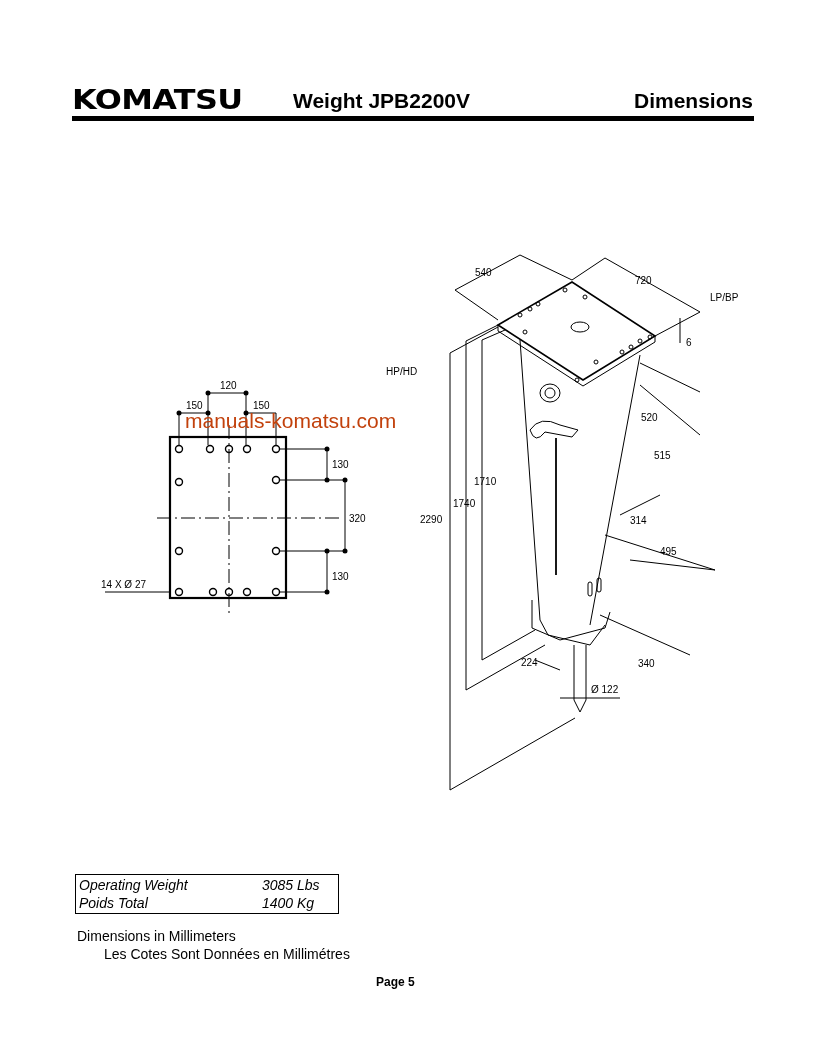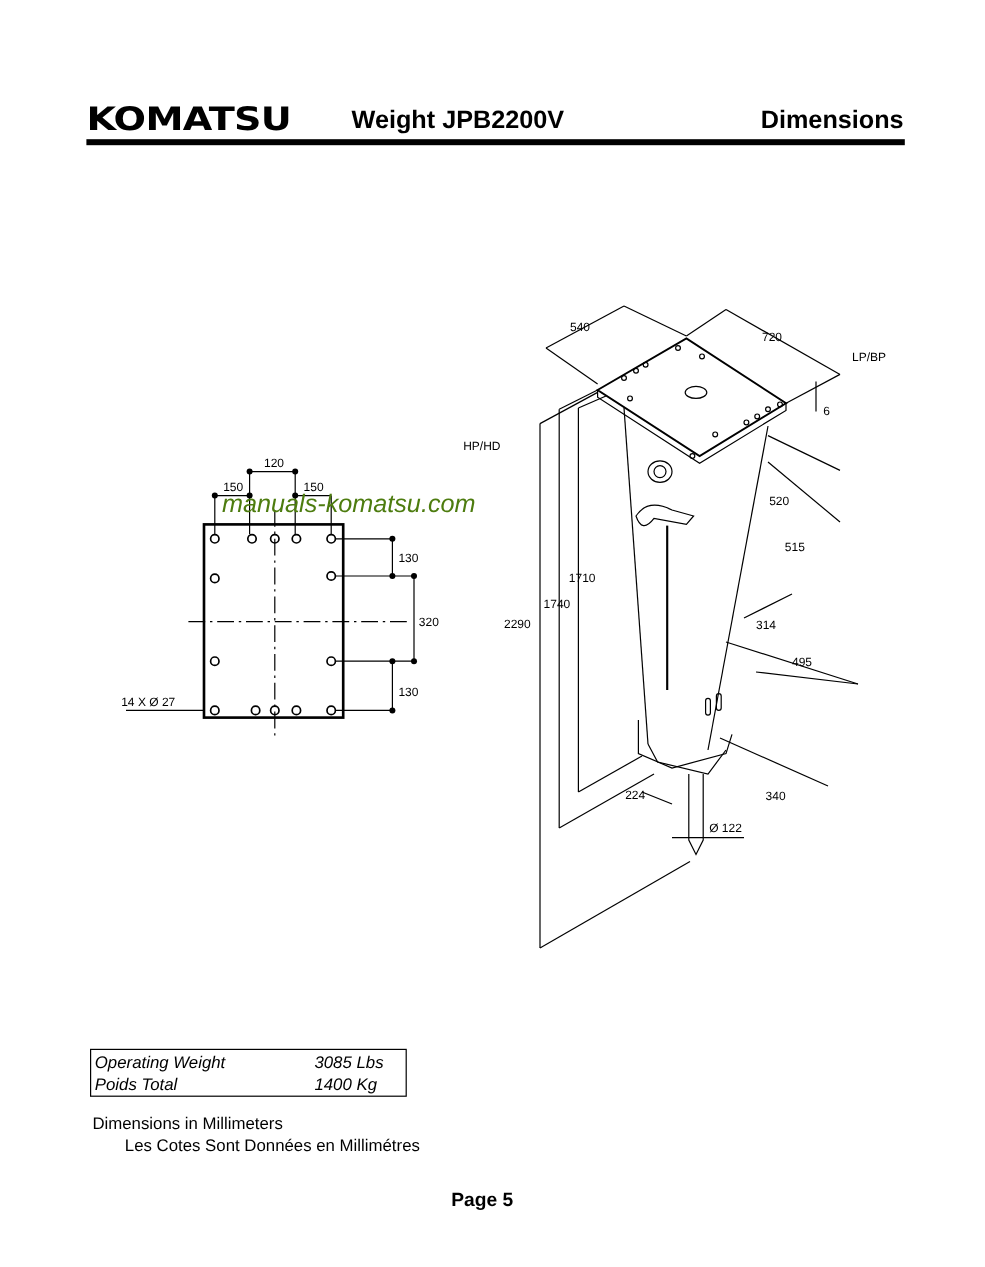--- a/index.html
+++ b/index.html
@@ -1,29 +1,29 @@
 <!DOCTYPE html>
 <html><head>
   <meta charset="utf-8">
   <style>
     html, body { margin:0; padding:0; background:#ffffff; }
     body { width:821px; height:1056px; position:relative; overflow:hidden; font-family:"Liberation Sans", sans-serif; color:#000; }
     .logo { position:absolute; left:72px; top:86px; font-family:"DejaVu Sans", sans-serif; font-weight:900; font-size:27px; letter-spacing:-0.5px; transform:scaleX(1.18); transform-origin:left top; line-height:1; }
     .model { position:absolute; left:293px; top:90px; font-size:21px; font-weight:bold; line-height:1; }
     .section { position:absolute; right:68px; top:90px; font-size:21px; font-weight:bold; line-height:1; }
     .rule { position:absolute; left:72px; top:116px; width:682px; height:5px; background:#000; }
-    .watermark { position:absolute; left:185px; top:410px; font-size:21px; color:#4d7c0f; line-height:1;font-style:italic; }
+    .watermark { position:absolute; left:185px; top:410px; font-size:21px; color:#c2410c; line-height:1; }
     svg.drawing { position:absolute; left:0; top:0; }
     .dimtxt { font-family:"Liberation Sans", sans-serif; font-size:10px; fill:#000; }
     .wtable { position:absolute; left:75px; top:874px; width:264px; height:40px; border:1px solid #000; box-sizing:border-box; font-size:14px;font-style:italic; }
     .wrow { position:absolute; left:3px; right:3px; height:18px; line-height:18px; }
     .wrow .k { position:absolute; left:0; }
     .wrow .v { position:absolute; left:183px; }
     .note { position:absolute; left:77px; font-size:14px; line-height:1; }
-    .page { position:absolute; left:376px; top:976px; font-size:16px; font-weight:bold; line-height:1;margin-top:17px; }
+    .page { position:absolute; left:376px; top:976px; font-size:12px; font-weight:bold; line-height:1; }
   </style>
 </head>
 <body>
 
 <div class="logo">KOMATSU</div>
 <div class="model">Weight JPB2200V</div>
 <div class="section">Dimensions</div>
 <div class="rule"></div>
 
 <svg class="drawing" width="821" height="1056" viewBox="0 0 821 1056">

